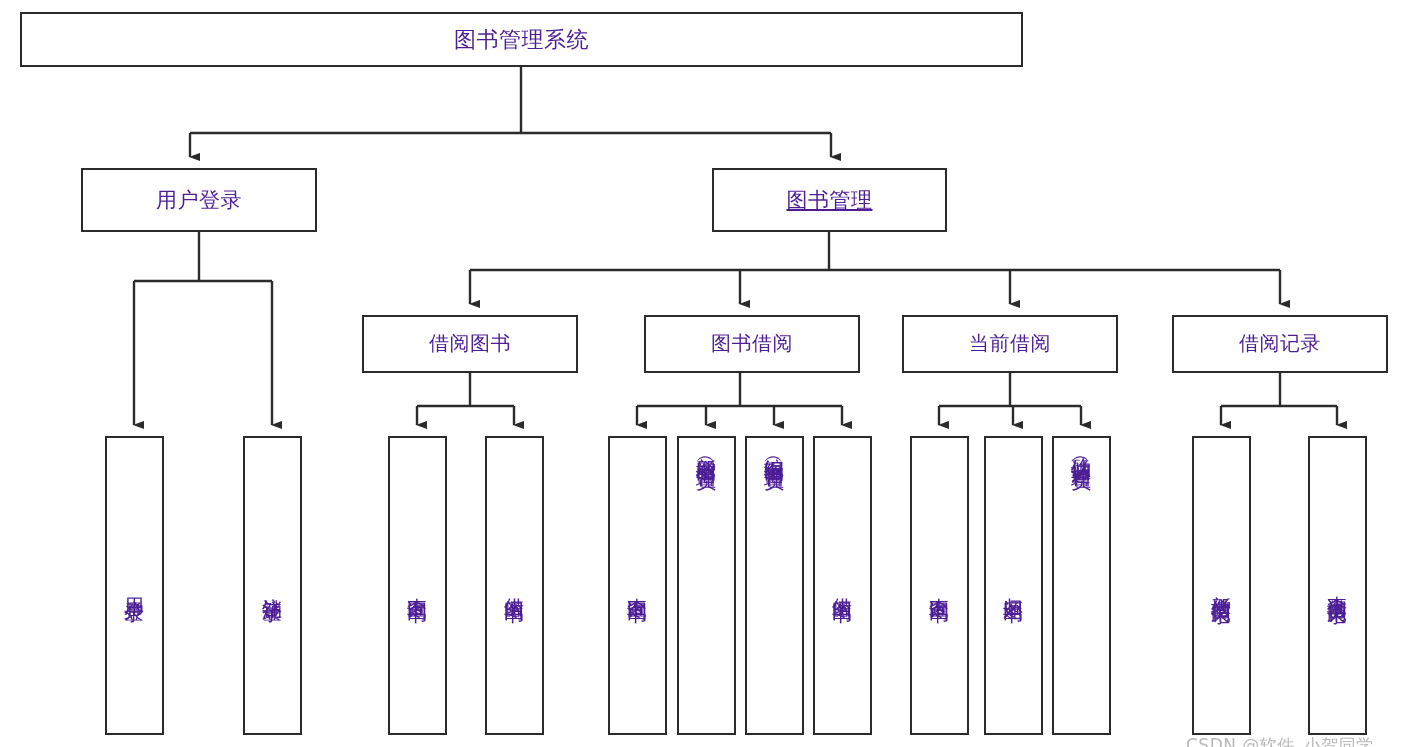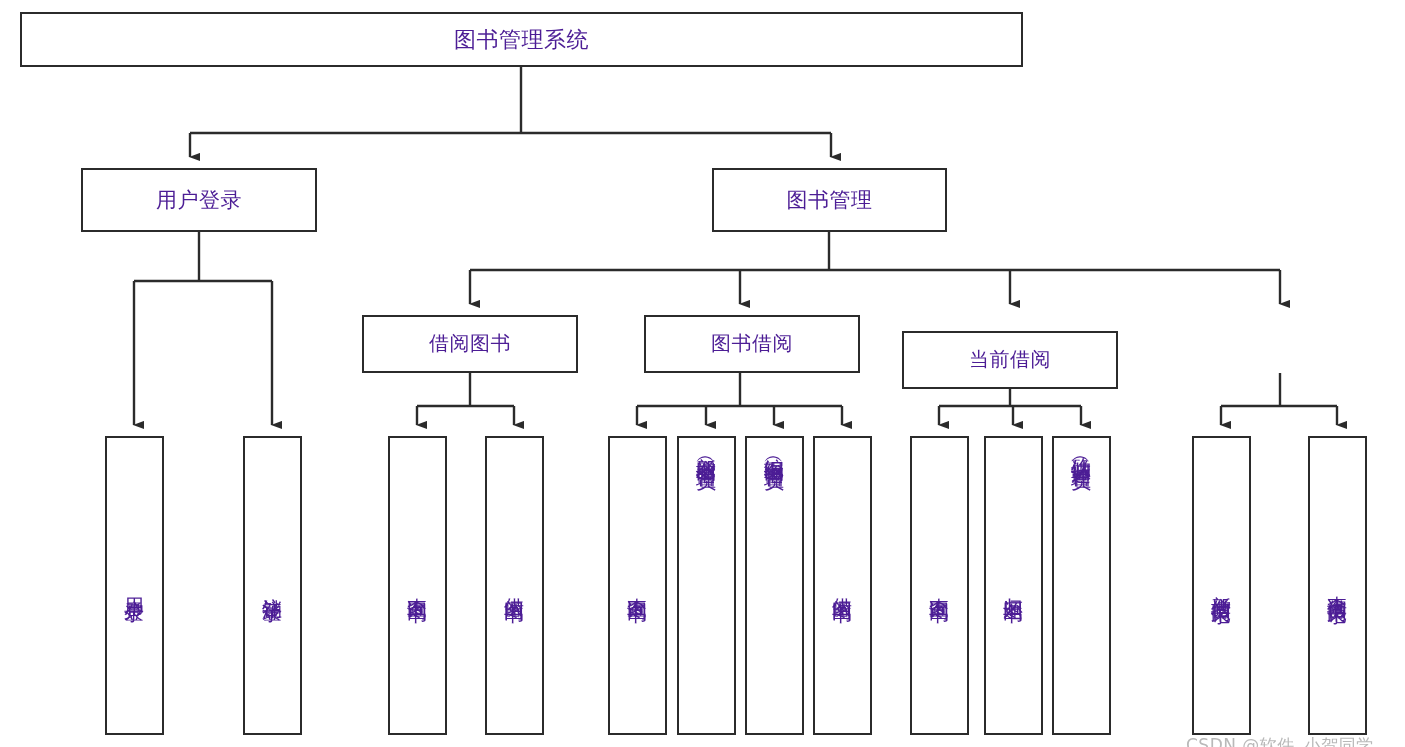--- a/index.html
+++ b/index.html
@@ -124,32 +124,35 @@
     </g>
   </svg>
 
   <div class="node-box level-0" style="left: 20px; top: 12px; width: 1003px; height: 55px;">
     <span class="node-label">图书管理系统</span>
   </div>
 
   <div class="node-box level-1" style="left: 81px; top: 168px; width: 236px; height: 64px;">
     <span class="node-label">用户登录</span>
   </div>
-  <div class="node-box level-1" style="left: 712px; top: 168px; width: 235px; height: 64px;">
+  <div class="node-box level-1" style="left: 712px; top: 168px; width: 235px; height: 64px; text-decoration: underline;">
     <span class="node-label">图书管理</span>
   </div>
 
   <div class="node-box level-2" style="left: 362px; top: 315px; width: 216px; height: 58px;">
     <span class="node-label">借阅图书</span>
   </div>
   <div class="node-box level-2" style="left: 632px; top: 315px; width: 216px; height: 58px; margin-left: 12px;">
     <span class="node-label">图书借阅</span>
   </div>
-  <div class="node-box level-2" style="left: 902px; top: 315px; width: 216px; height: 58px; margin-top: 16px;">
+  <div class="node-box level-2" style="left: 902px; top: 315px; width: 216px; height: 58px;">
     <span class="node-label">当前借阅</span>
+  </div>
+  <div class="node-box level-2" style="left: 1172px; top: 315px; width: 216px; height: 58px;">
+    <span class="node-label">借阅记录</span>
   </div>
 
   <div class="node-box leaf vcenter" style="left: 105px; top: 436px; width: 59px; height: 299px;">
     <span class="node-label">用户登录</span>
   </div>
   <div class="node-box leaf vcenter" style="left: 243px; top: 436px; width: 59px; height: 299px;">
     <span class="node-label">注销登录</span>
   </div>
   <div class="node-box leaf vcenter" style="left: 388px; top: 436px; width: 59px; height: 299px;">
     <span class="node-label">查询图书</span>

